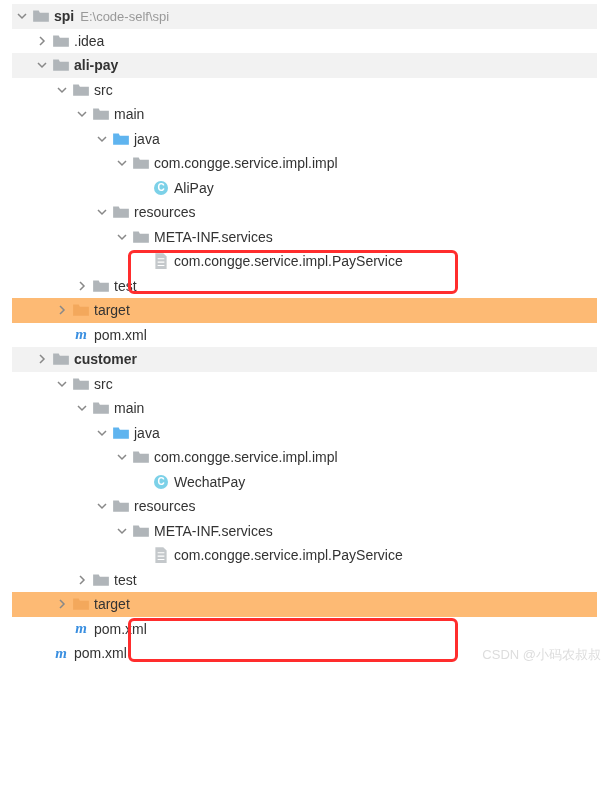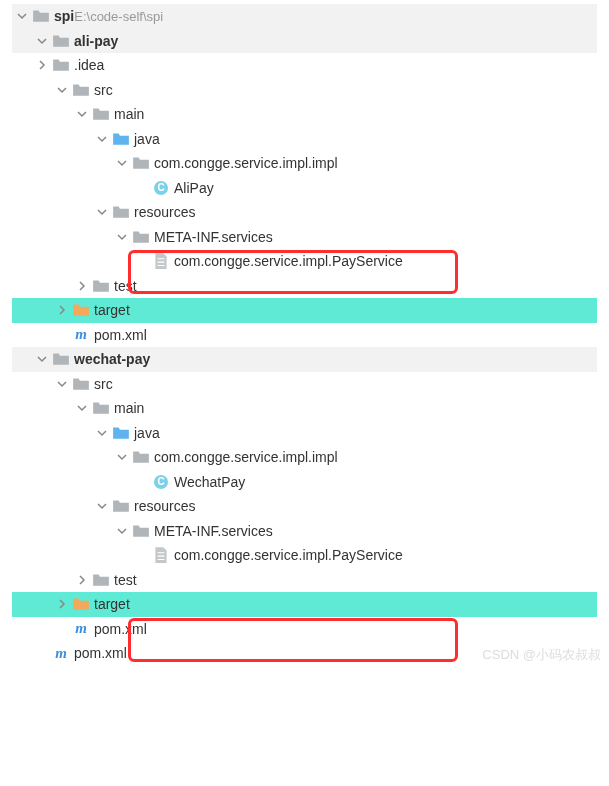--- a/index.html
+++ b/index.html
@@ -12,21 +12,21 @@
       position: relative;
     }
     .tree { padding: 4px 12px; }
     .row {
       display: flex;
       align-items: center;
       height: 24.5px;
       white-space: nowrap;
     }
     .row.grey-bg { background: #f2f2f2; }
-    .row.yellow-bg { background: #5eead4; }
+    .row.yellow-bg { background: #fdba74; }
     .indent { display: inline-block; width: 20px; flex-shrink: 0; }
     .arrow {
       width: 20px;
       height: 20px;
       display: inline-flex;
       align-items: center;
       justify-content: center;
       cursor: pointer;
       color: #888;
       flex-shrink: 0;
@@ -61,21 +61,21 @@
       color: #3a8fe0;
       font-weight: bold;
       font-style: italic;
       font-family: Georgia, serif;
       font-size: 15px;
       width: 18px;
       text-align: center;
     }
     .label { color: #333; }
     .label.bold { font-weight: bold; }
-    .subtext { color: #999; font-size: 13px; }
+    .subtext { color: #999; margin-left: 6px; font-size: 13px; }
     .highlight-box {
       position: absolute;
       border: 3px solid #ff2d2d;
       border-radius: 6px;
       pointer-events: none;
     }
     .watermark {
       position: absolute;
       right: 8px;
       bottom: 6px;
@@ -97,48 +97,48 @@
       </span>
     <span class="icon folder-grey">
         <svg viewBox="0 0 16 16">
           <path d="M1 3h5l1 2h8v8H1z"></path>
         </svg>
       </span>
     <span class="label bold">spi</span>
     <span class="subtext">E:\code-self\spi</span>
   </div>
 
+  <div class="row">
+    <span class="indent"></span>
+    <span class="arrow">
+        <svg viewBox="0 0 10 10">
+          <path d="M3 1 L7 5 L3 9" fill="none" stroke="#888" stroke-width="1.5"></path>
+        </svg>
+      </span>
+    <span class="icon folder-grey">
+        <svg viewBox="0 0 16 16">
+          <path d="M1 3h5l1 2h8v8H1z"></path>
+        </svg>
+      </span>
+    <span class="label">.idea</span>
+  </div>
+
   <div class="row grey-bg">
     <span class="indent"></span>
     <span class="arrow">
         <svg viewBox="0 0 10 10">
           <path d="M1 3 L5 7 L9 3" fill="none" stroke="#888" stroke-width="1.5"></path>
         </svg>
       </span>
     <span class="icon folder-grey">
         <svg viewBox="0 0 16 16">
           <path d="M1 3h5l1 2h8v8H1z"></path>
         </svg>
       </span>
     <span class="label bold">ali-pay</span>
-  </div>
-
-  <div class="row">
-    <span class="indent"></span>
-    <span class="arrow">
-        <svg viewBox="0 0 10 10">
-          <path d="M3 1 L7 5 L3 9" fill="none" stroke="#888" stroke-width="1.5"></path>
-        </svg>
-      </span>
-    <span class="icon folder-grey">
-        <svg viewBox="0 0 16 16">
-          <path d="M1 3h5l1 2h8v8H1z"></path>
-        </svg>
-      </span>
-    <span class="label">.idea</span>
   </div>
 
   <div class="row">
     <span class="indent"></span>
       <span class="indent"></span>
     <span class="arrow">
         <svg viewBox="0 0 10 10">
           <path d="M1 3 L5 7 L9 3" fill="none" stroke="#888" stroke-width="1.5"></path>
         </svg>
       </span>
@@ -306,36 +306,36 @@
   </div>
 
   <div class="row">
     <span class="indent"></span>
       <span class="indent"></span>
       <span class="indent"></span>
     <span class="icon m-icon">m</span>
     <span class="label">pom.xml</span>
   </div>
 
-
-
   <div class="row grey-bg">
     <span class="indent"></span>
     <span class="arrow">
         <svg viewBox="0 0 10 10">
-          <path d="M1 3 L5 7 L9 3" fill="none" stroke="#888" stroke-width="1.5"></path>
-        </svg>
-      </span>
-    <span class="icon folder-grey">
-        <svg viewBox="0 0 16 16">
-          <path d="M1 3h5l1 2h8v8H1z"></path>
-        </svg>
-      </span>
-    <span class="label bold">wechat-pay</span>
-  </div>
+          <path d="M3 1 L7 5 L3 9" fill="none" stroke="#888" stroke-width="1.5"></path>
+        </svg>
+      </span>
+    <span class="icon folder-grey">
+        <svg viewBox="0 0 16 16">
+          <path d="M1 3h5l1 2h8v8H1z"></path>
+        </svg>
+      </span>
+    <span class="label bold">customer</span>
+  </div>
+
+
 
   <div class="row">
     <span class="indent"></span>
       <span class="indent"></span>
     <span class="arrow">
         <svg viewBox="0 0 10 10">
           <path d="M1 3 L5 7 L9 3" fill="none" stroke="#888" stroke-width="1.5"></path>
         </svg>
       </span>
     <span class="icon folder-grey">

